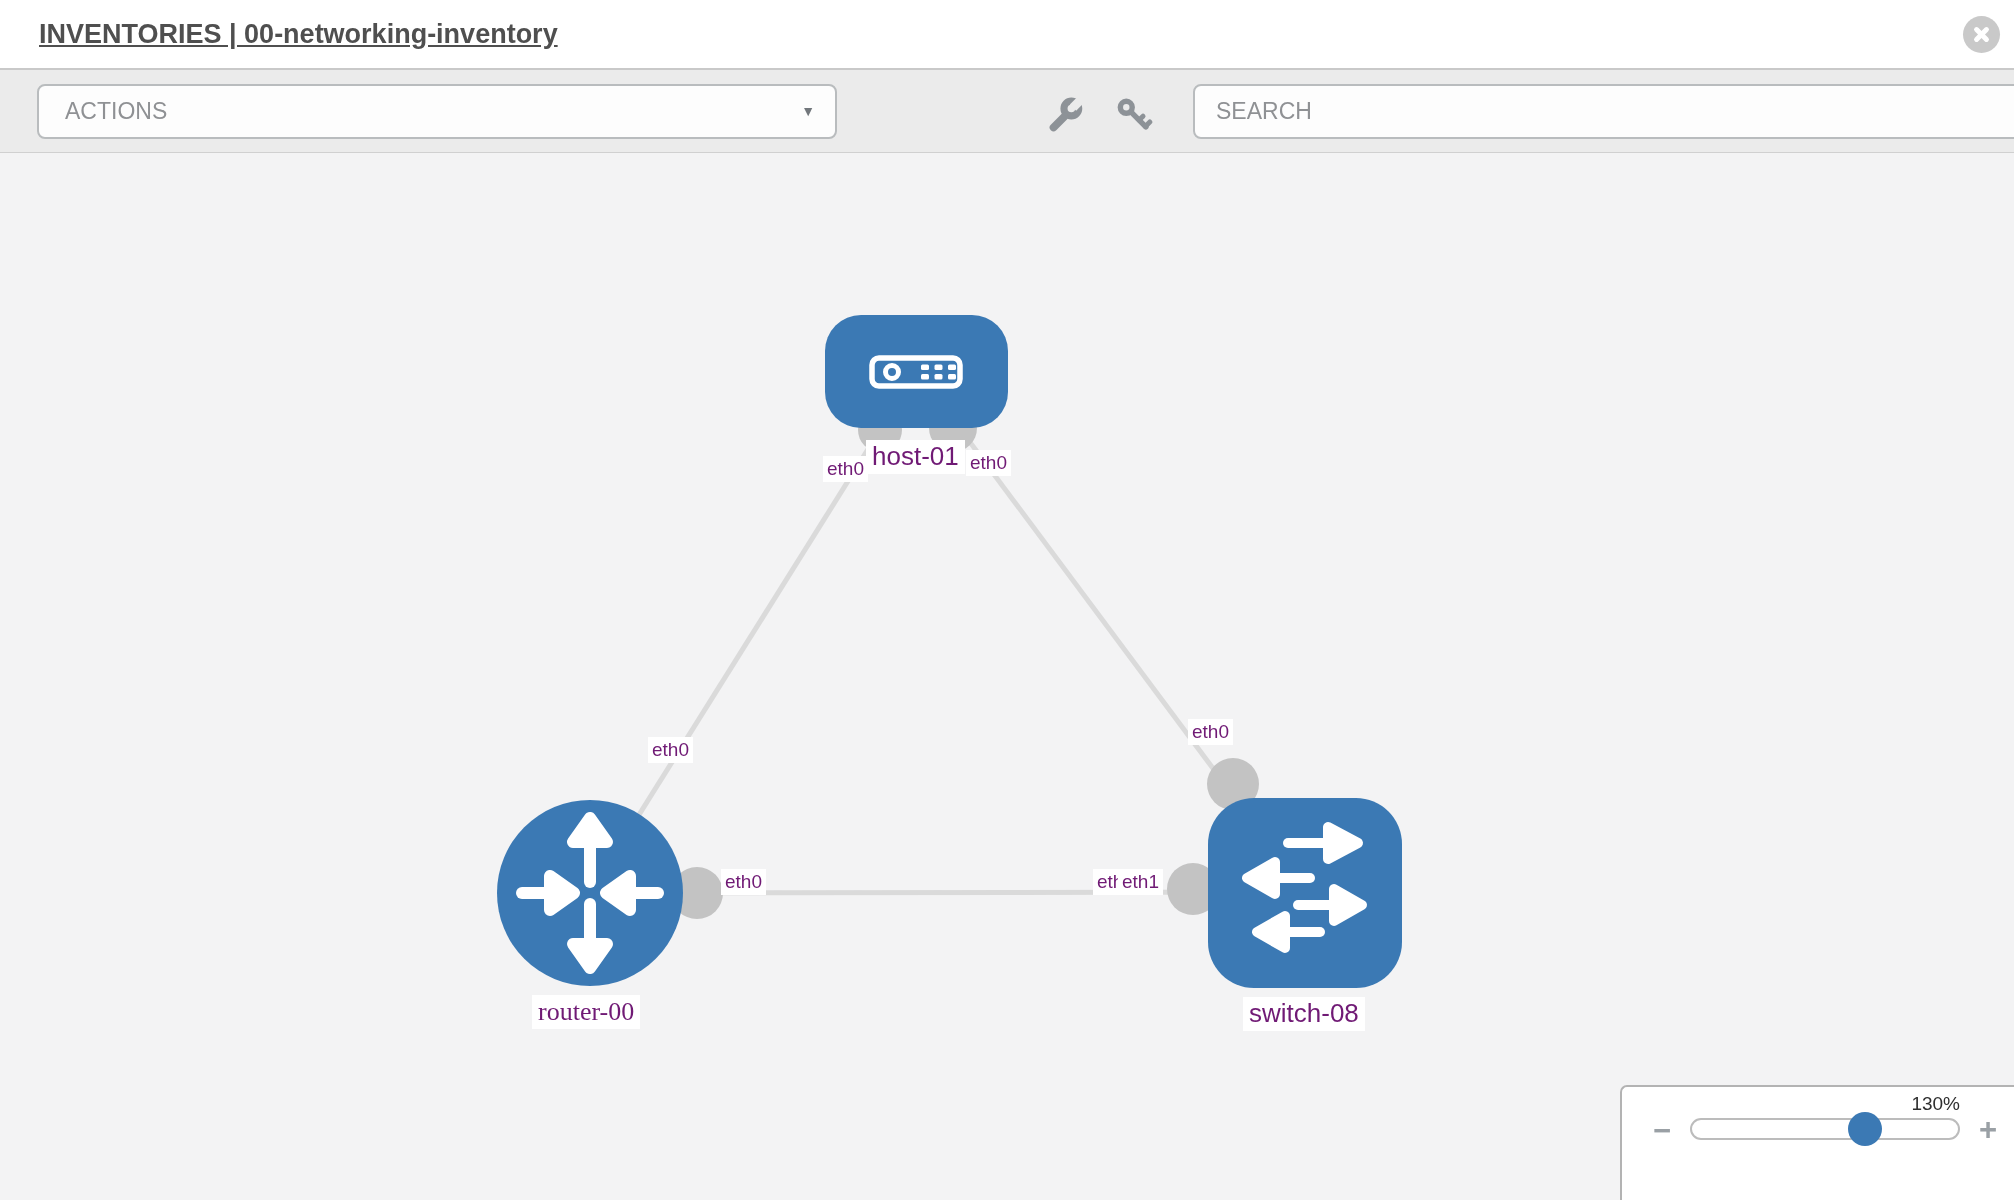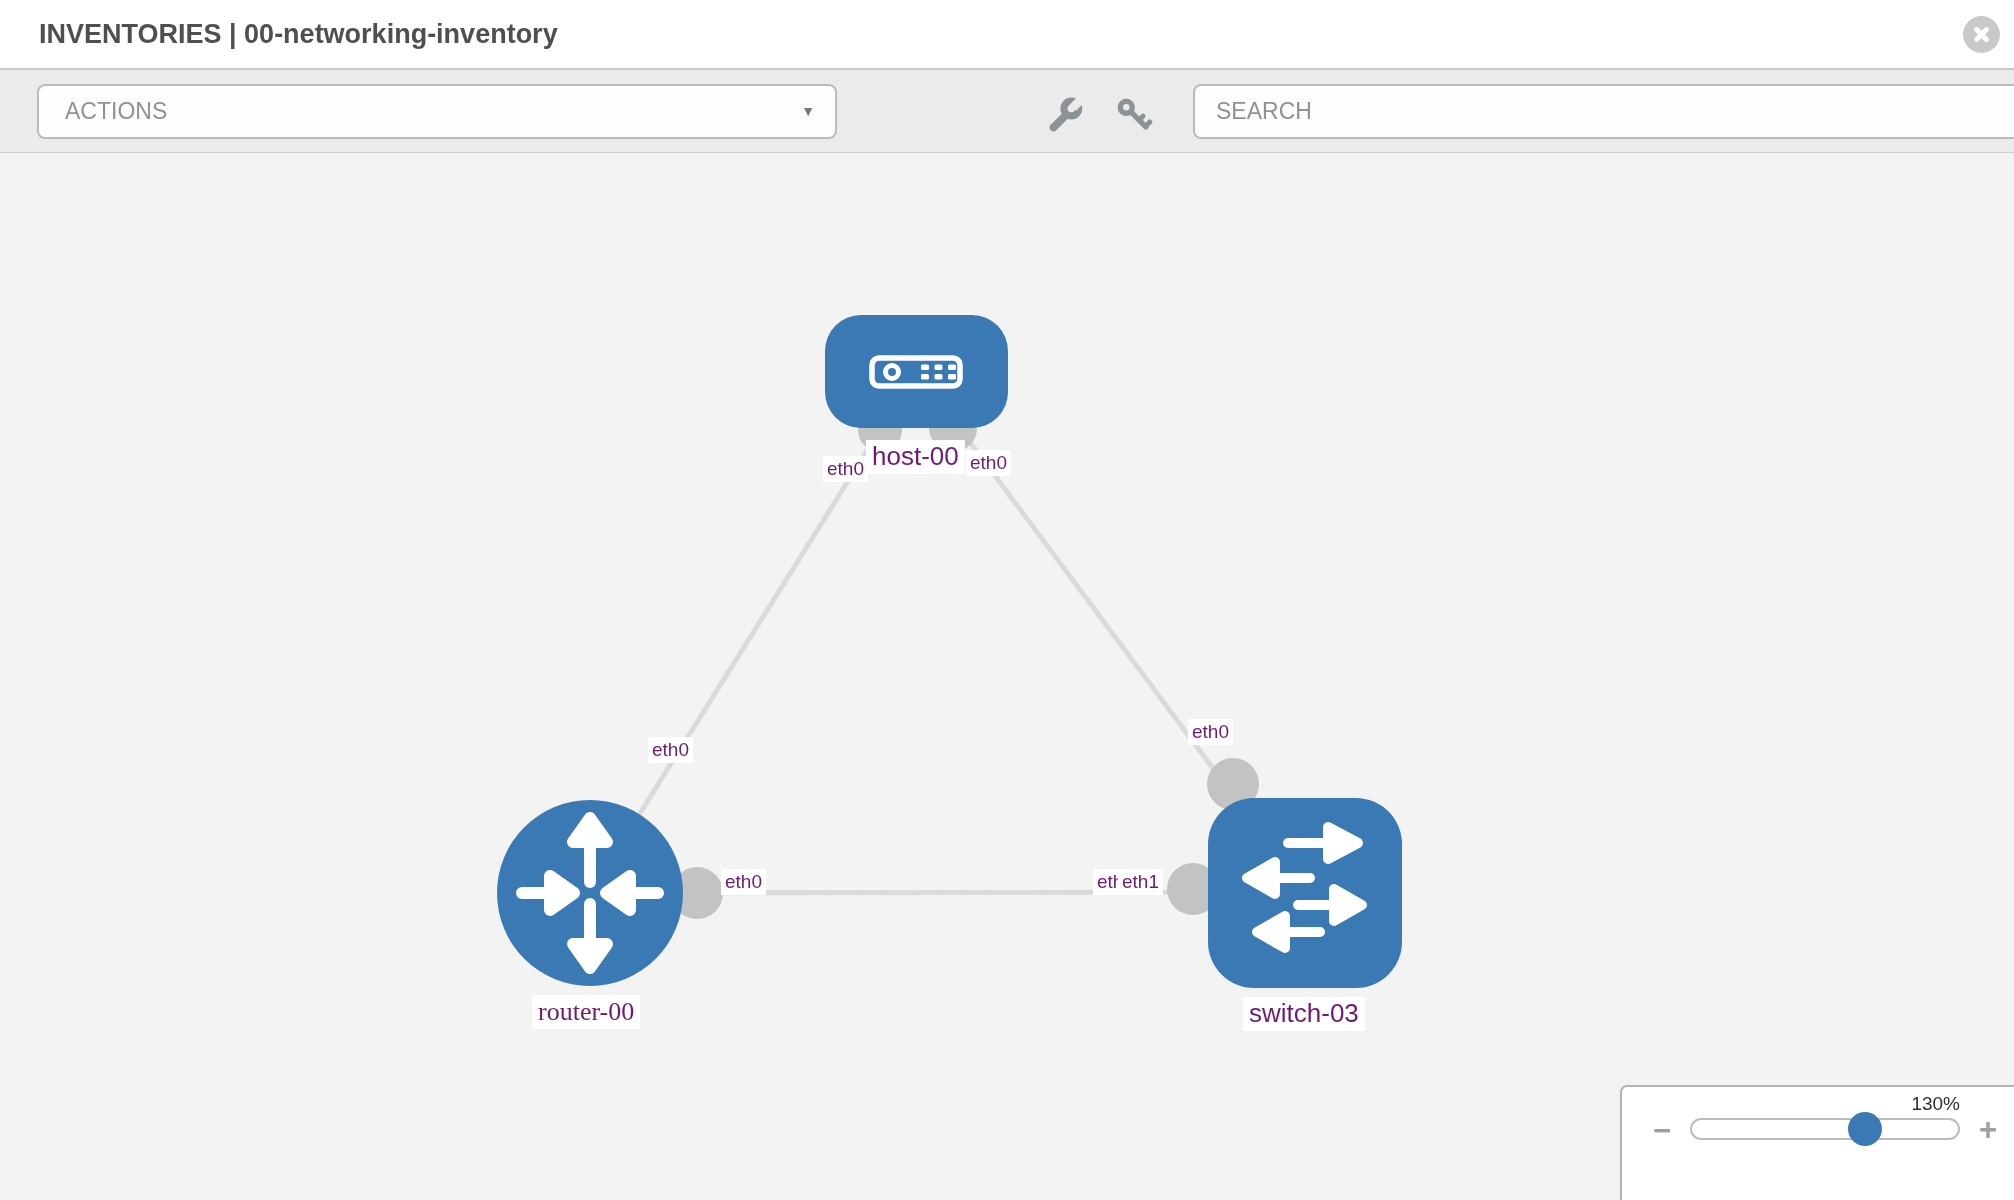--- a/index.html
+++ b/index.html
@@ -5,21 +5,21 @@
   html,body{margin:0;padding:0;}
   body{
     width:2014px;height:1200px;overflow:hidden;background:#fff;
     font-family:"Liberation Sans","DejaVu Sans",sans-serif;
     -webkit-font-smoothing:antialiased;
   }
   #app{position:relative;width:2014px;height:1200px;}
 
   
   #header{position:absolute;left:0;top:0;width:2014px;height:70px;background:#fff;border-bottom:2px solid #c9c9c9;box-sizing:border-box;}
-  #page-title{position:absolute;left:39px;top:0;height:68px;line-height:68px;font-size:27px;font-weight:700;color:#4f4f4f;white-space:nowrap;}
+  #page-title{position:absolute;left:39px;top:0;height:68px;line-height:68px;font-size:27px;font-weight:700;color:#4f4f4f;white-space:nowrap;text-decoration:underline;}
   #close-btn{position:absolute;left:1963px;top:16px;width:37px;height:37px;border-radius:50%;background:#c9c9c9;cursor:pointer;}
   #close-btn .xbar{position:absolute;left:9px;top:16px;width:19px;height:5px;border-radius:3px;background:#fff;}
   #close-btn .xbar.a{transform:rotate(45deg);}
   #close-btn .xbar.b{transform:rotate(-45deg);}
 
   
   #toolbar{position:absolute;left:0;top:70px;width:2014px;height:83px;background:#ebebeb;border-bottom:1px solid #d0d0d0;box-sizing:border-box;}
   .combo{
     position:absolute;top:14px;height:55px;background:#fdfdfd;border:2px solid #b9bcbe;border-radius:8px;
     box-sizing:border-box;color:#8f9194;font-size:23px;line-height:51px;padding-left:21px;cursor:pointer;
@@ -149,23 +149,23 @@
           <line x1="102" y1="80" x2="64" y2="80"></line>
           <path d="M39 80 L67 64 L67 96 Z"></path>
           <line x1="90" y1="107" x2="128" y2="107"></line>
           <path d="M154 107 L126 91 L126 123 Z"></path>
           <line x1="112" y1="134" x2="74" y2="134"></line>
           <path d="M49 134 L77 118 L77 150 Z"></path>
         </g>
       </svg>
     </div>
 
-    <div class="lbl lbl-lg" style="left:866px;top:287px;">host-00</div>
+    <div class="lbl lbl-lg" style="left:866px;top:287px;">host-01</div>
     <div class="lbl lbl-lg" style="left:532px;top:842px;font-family:Liberation Serif, serif;">router-00</div>
-    <div class="lbl lbl-lg" style="left:1243px;top:844px;">switch-03</div>
+    <div class="lbl lbl-lg" style="left:1243px;top:844px;">switch-08</div>
 
     <div class="lbl lbl-sm" style="left:823px;top:303px;">eth0</div>
     <div class="lbl lbl-sm" style="left:966px;top:297px;">eth0</div>
     <div class="lbl lbl-sm" style="left:648px;top:584px;">eth0</div>
     <div class="lbl lbl-sm" style="left:721px;top:716px;">eth0</div>
     <div class="lbl lbl-sm" style="left:1188px;top:566px;">eth0</div>
     <div class="lbl lbl-sm" style="left:1093px;top:716px;z-index:1;">eth1</div>
     <div class="lbl lbl-sm" style="left:1118px;top:716px;z-index:2;">eth1</div>
 
     <div id="zoom-panel">

